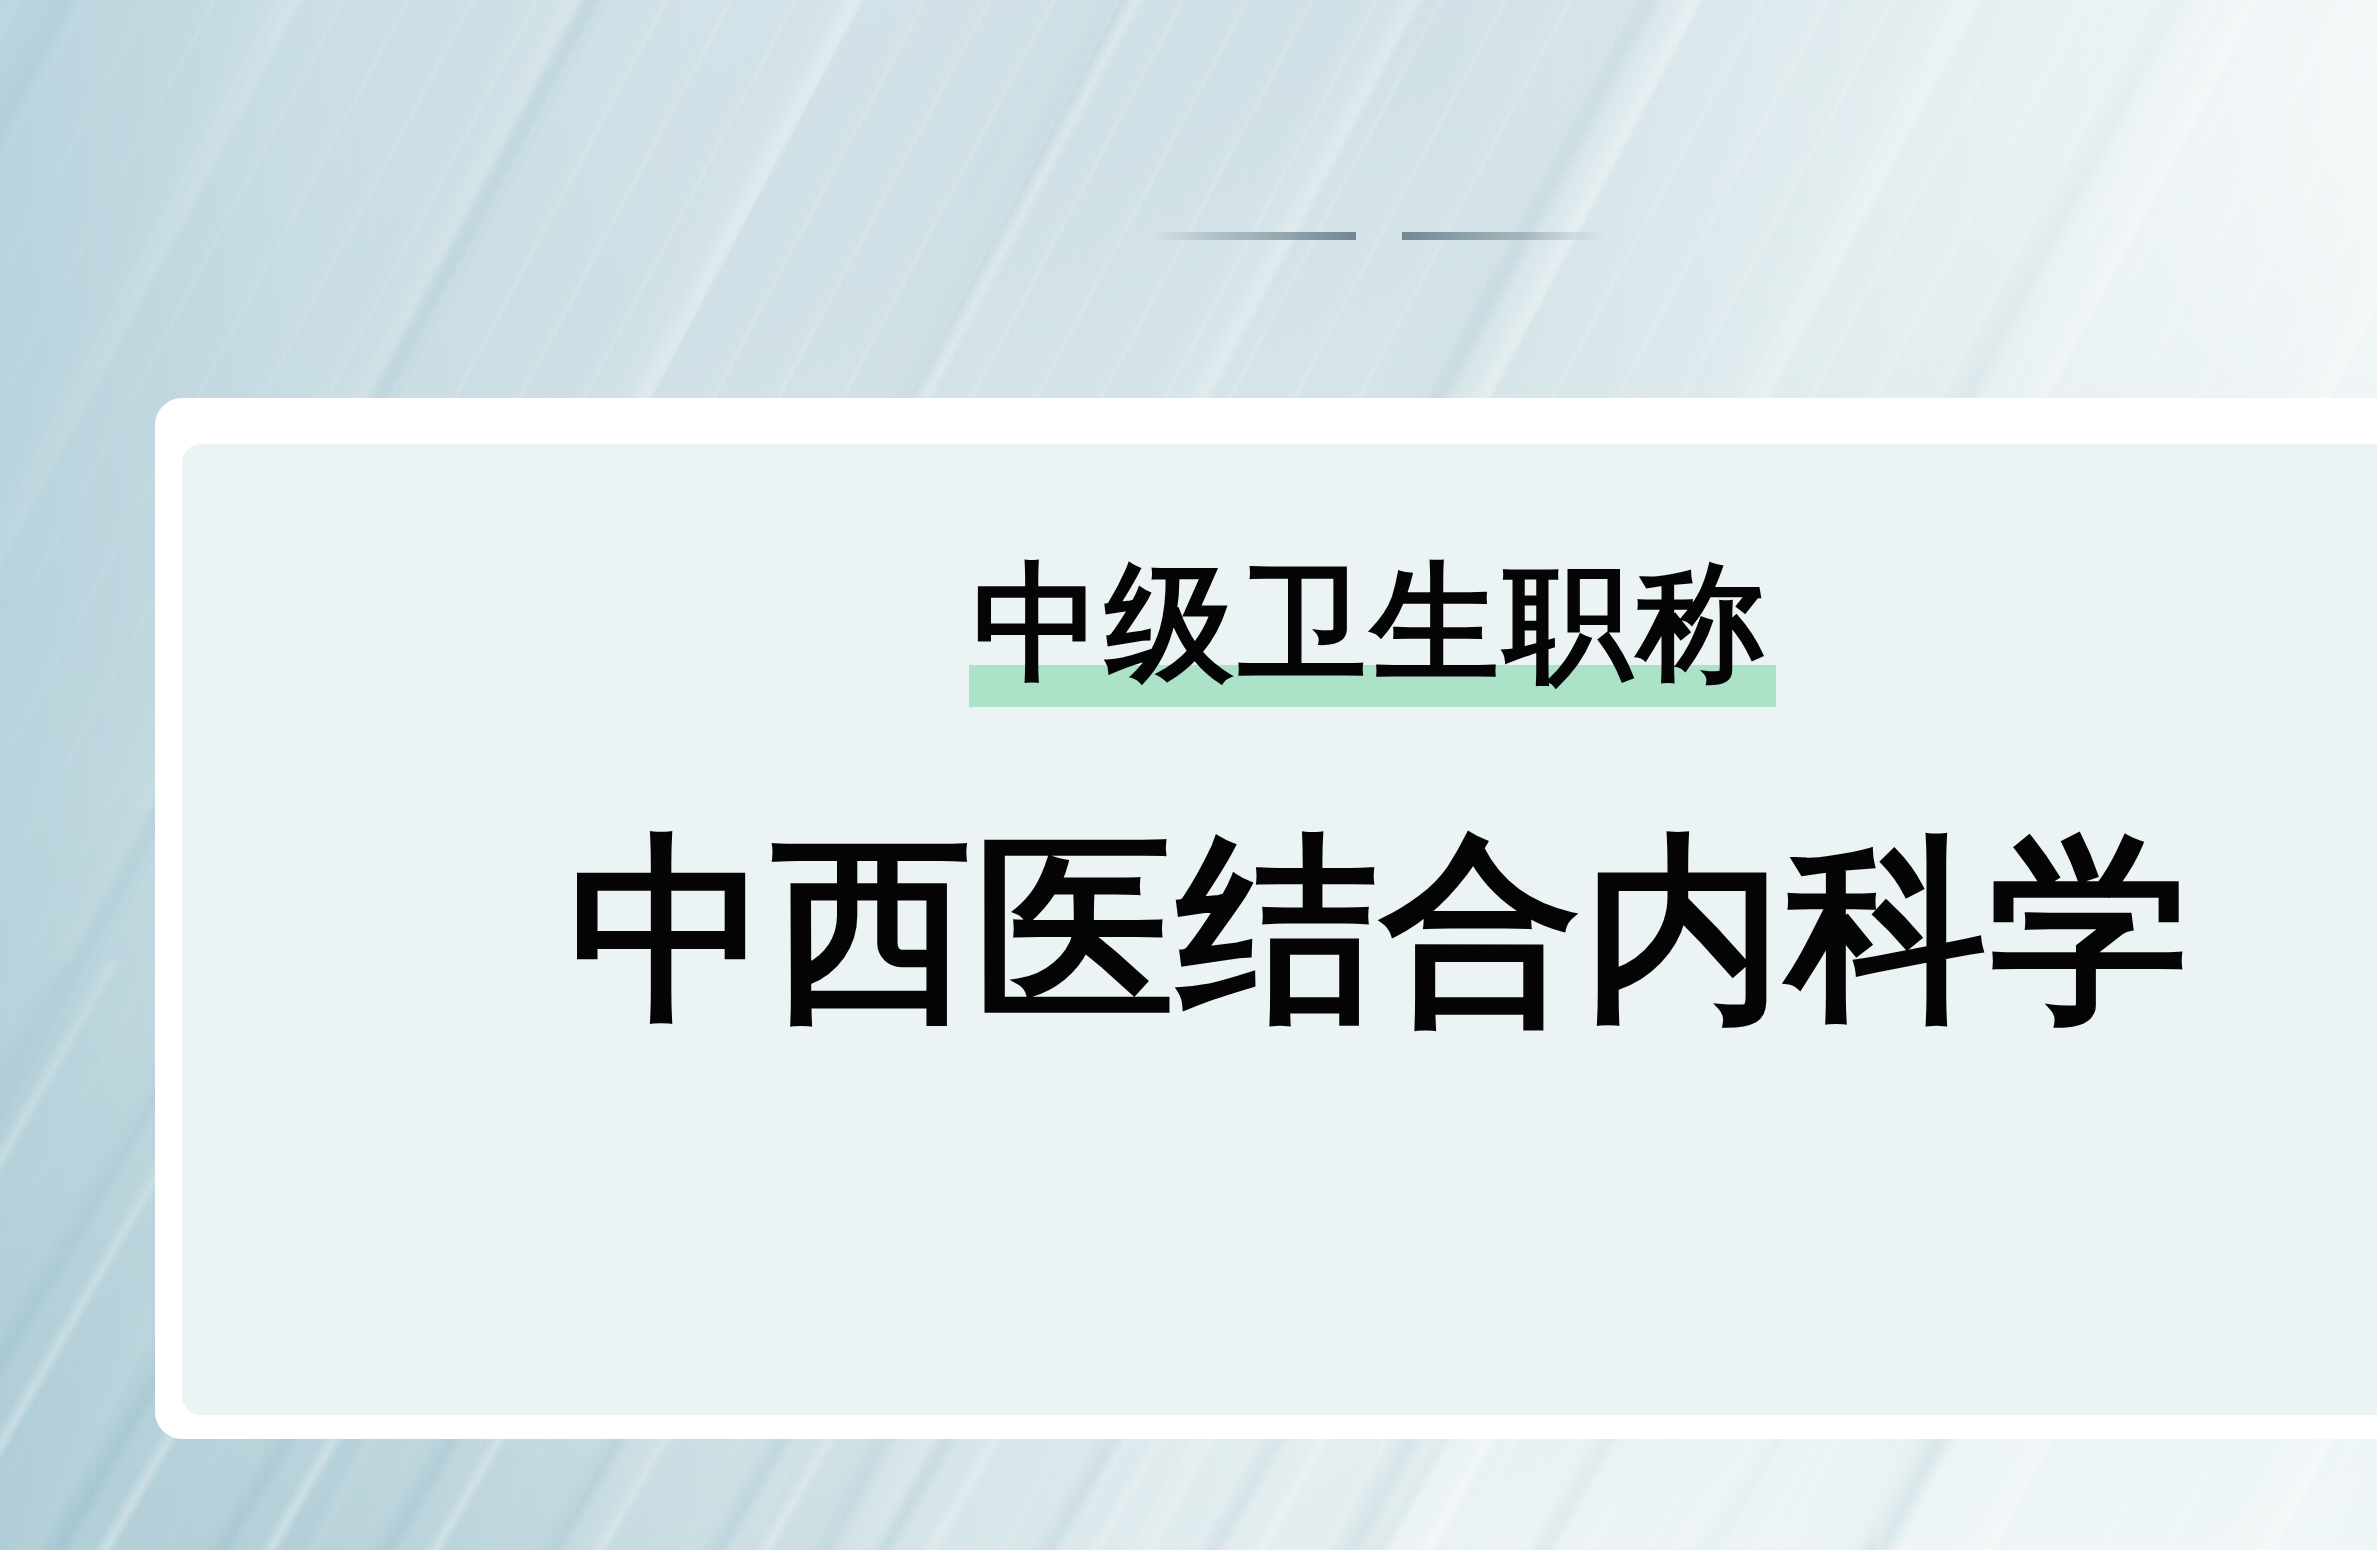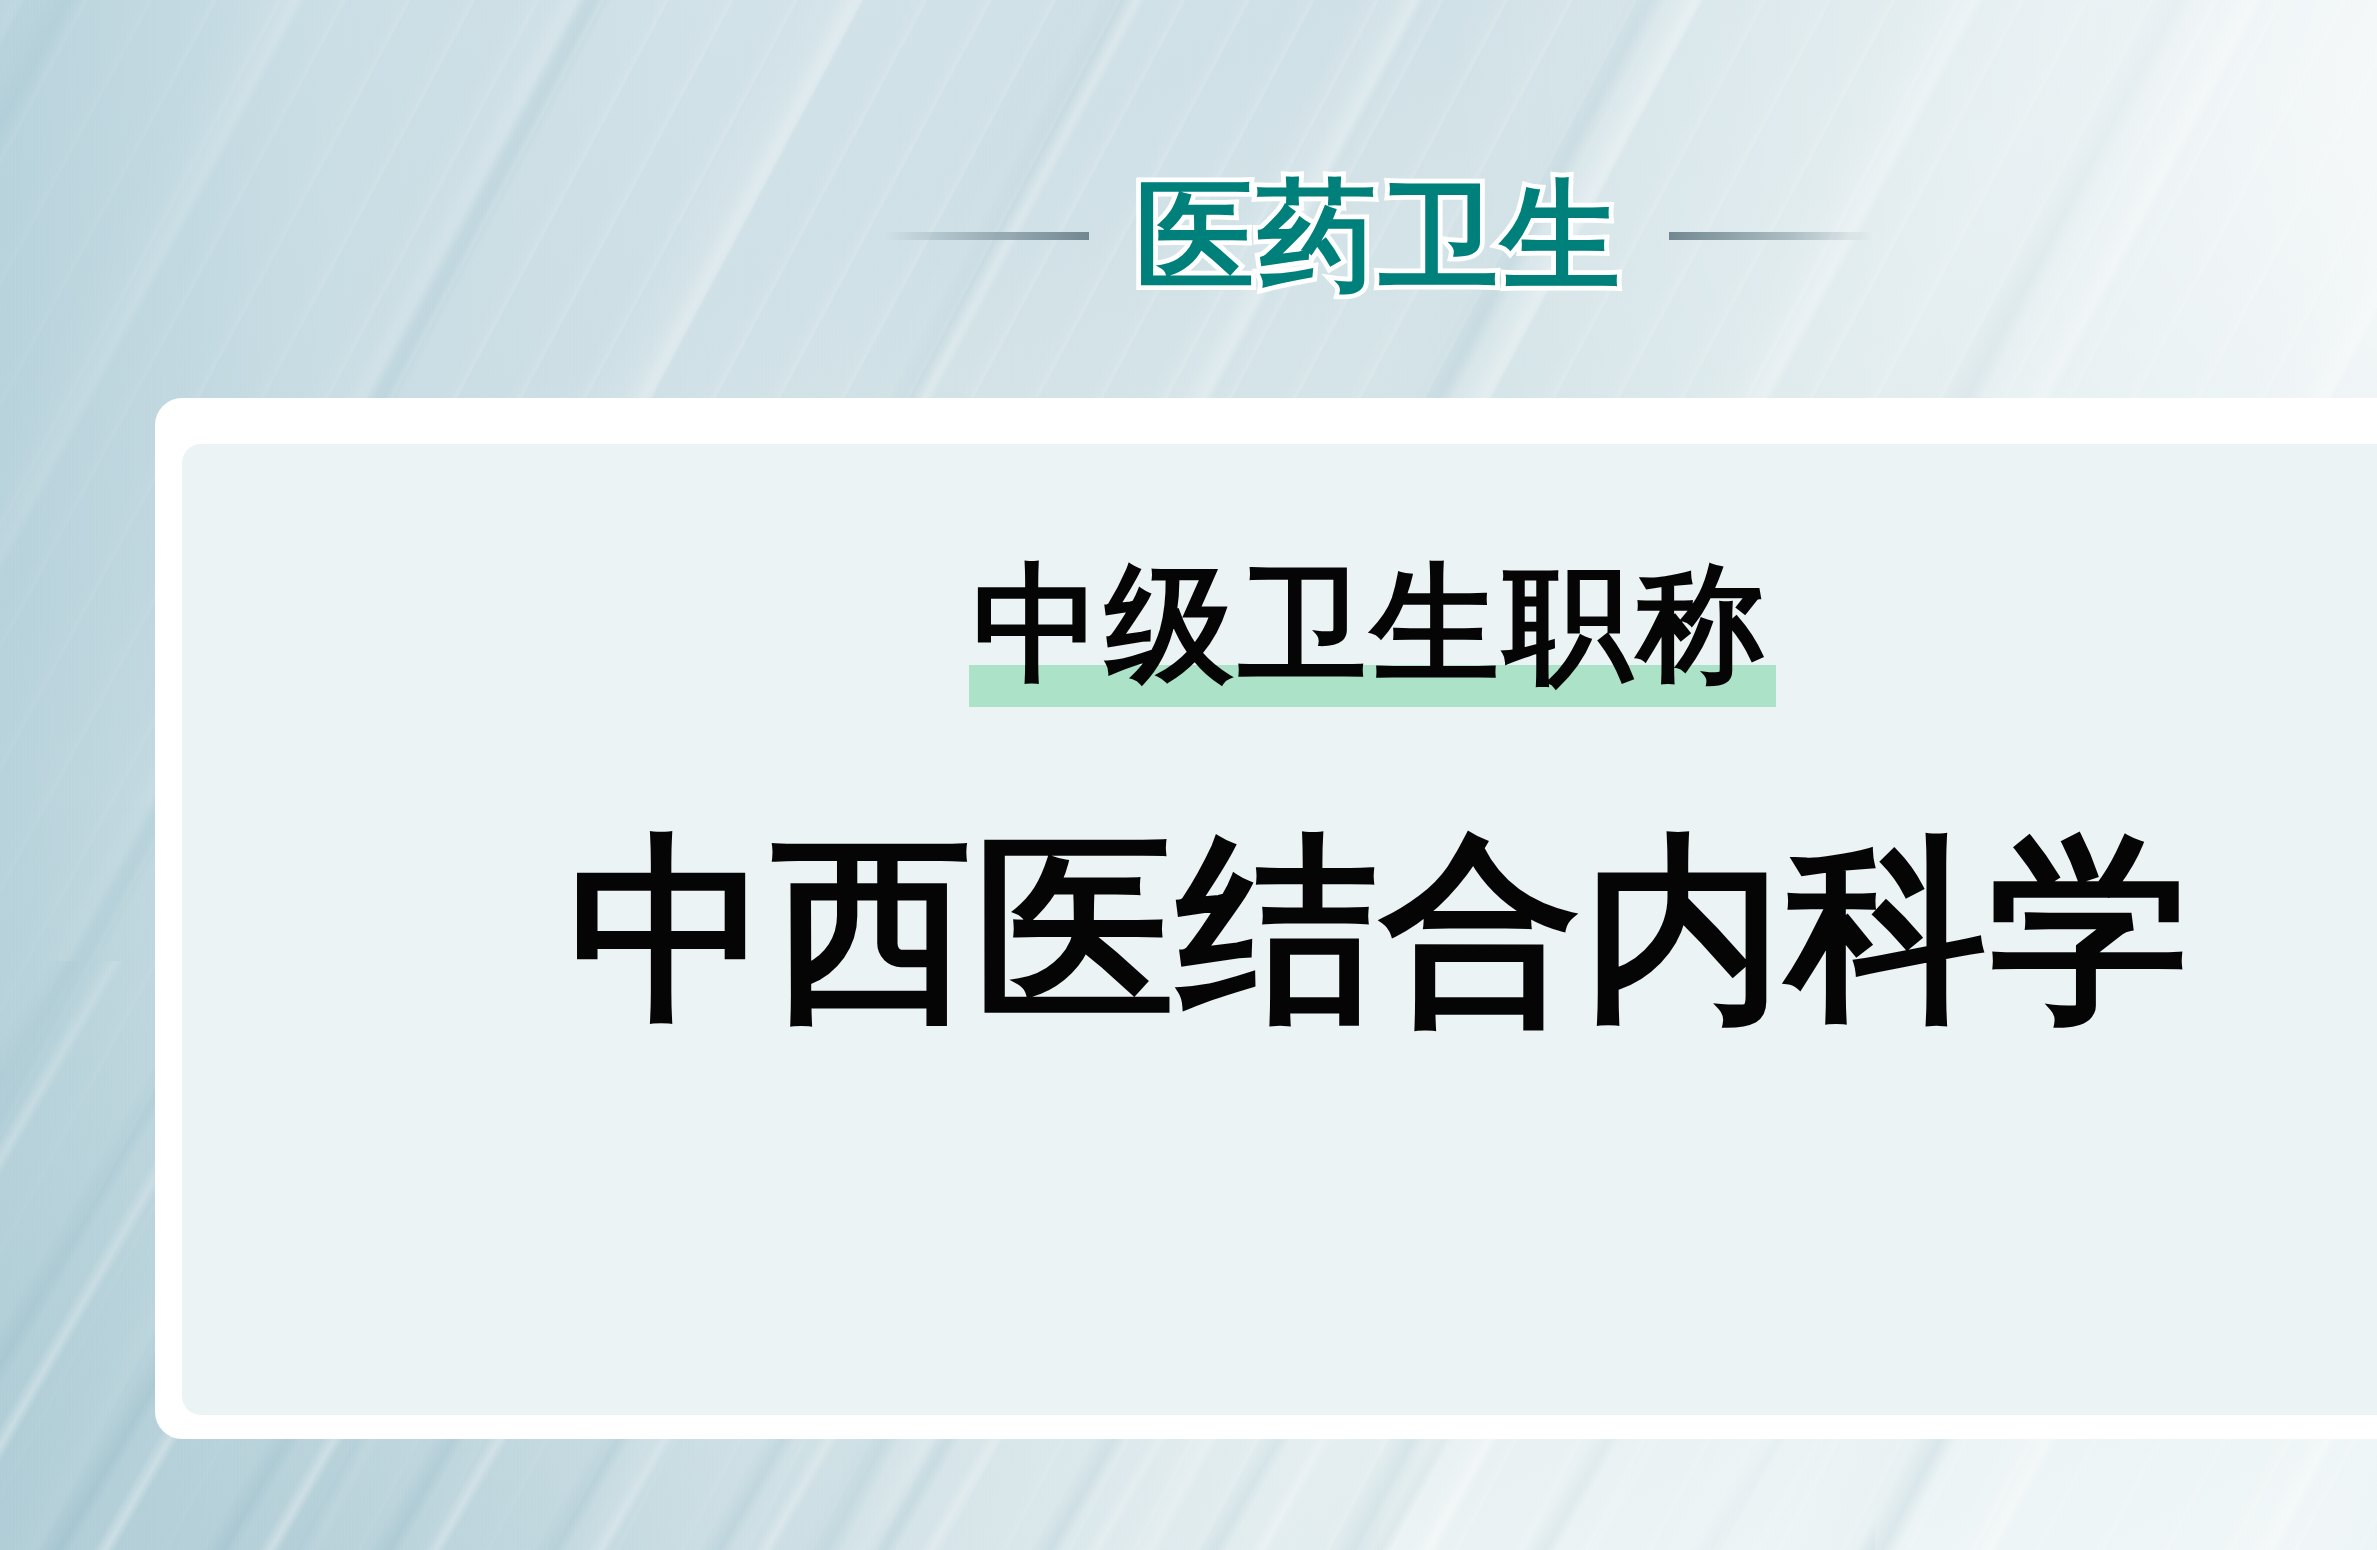--- a/index.html
+++ b/index.html
@@ -198,21 +198,21 @@
     right: 0;
     bottom: 0px;
     height: 42px;
     background: #abe2c8;
     z-index: 0;
   }
   .subtitle-text {
     position: relative;
     z-index: 1;
     display: block;
-    font-family: Liberation Sans, sans-serif;
+    font-family: Liberation Serif, serif;
     font-size: 128px;
     font-weight: 700;
     line-height: 1.3;
     color: #050505;
     letter-spacing: 4.8px;
     white-space: nowrap;
   }
 
   
   .main-title-wrap {
@@ -244,21 +244,20 @@
   <div class="bg-sheen-b"></div>
   <div class="bg-sheen-c"></div>
   <div class="bg-vignette-l"></div>
   <div class="bg-glow-tr"></div>
   <div class="bg-glow-bl"></div>
   <div class="bg-strokes-bottom"></div>
   <div class="bg-noise"></div>
 
   <div class="header">
     <div class="rule rule-left"></div>
-    <div class="header-title">医药卫生</div>
     <div class="rule rule-right"></div>
   </div>
 
   <div class="card">
     <div class="card-inner">
 
       <div class="subtitle-wrap">
         <div class="subtitle">
           <span class="subtitle-hl"></span>
           <span class="subtitle-text">中级卫生职称</span>

